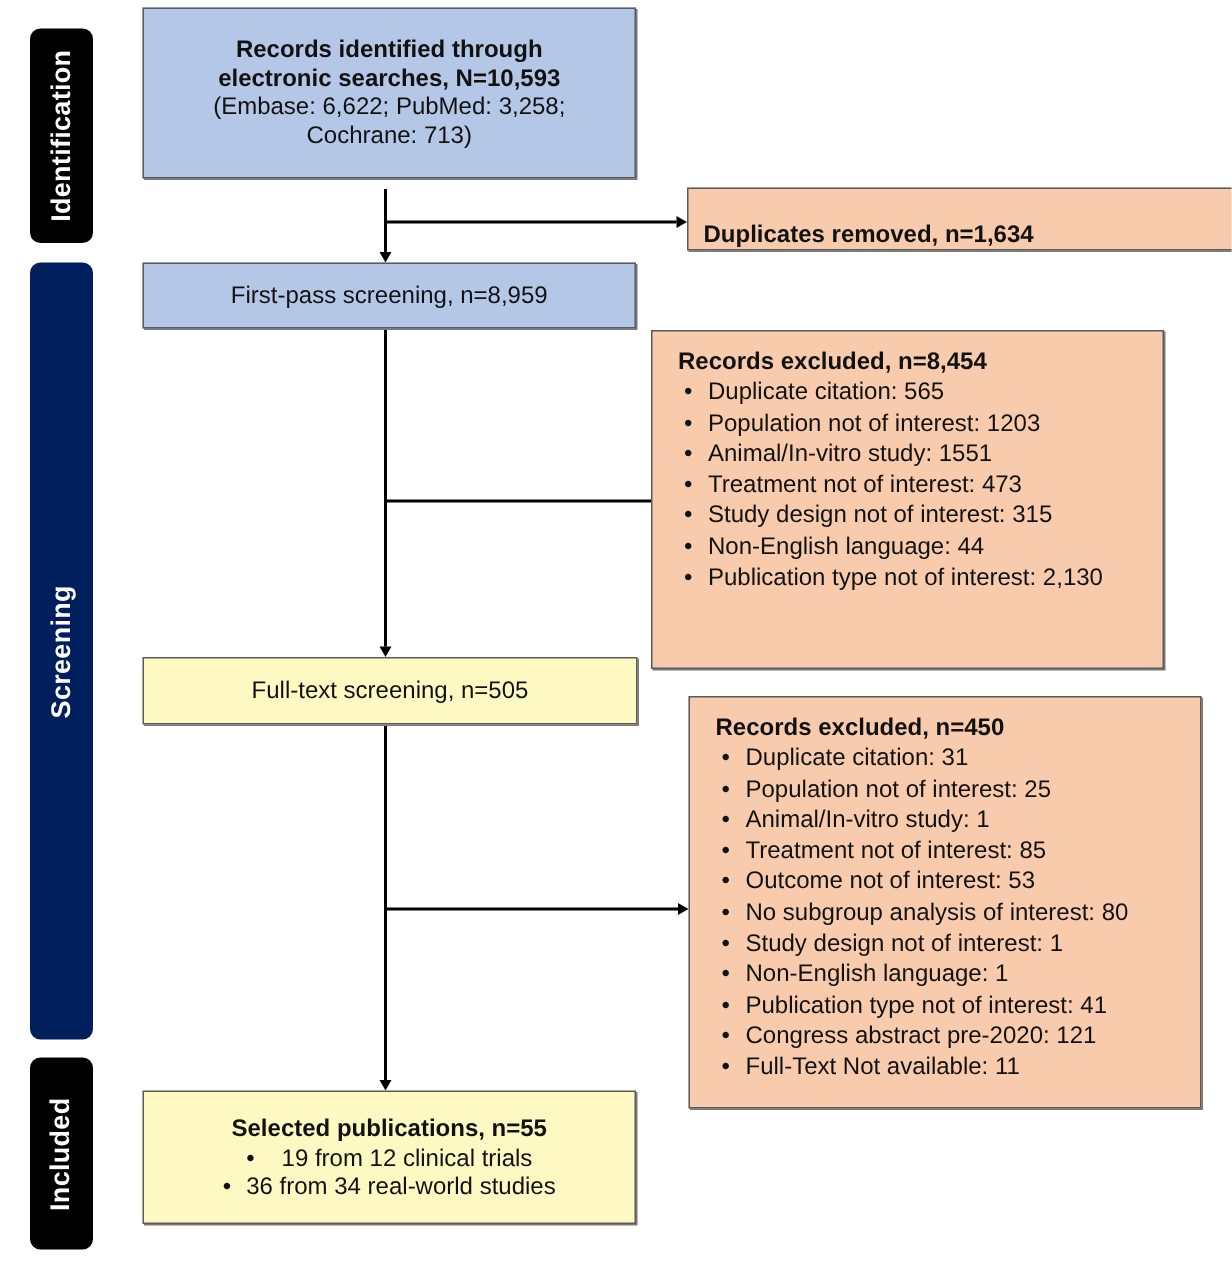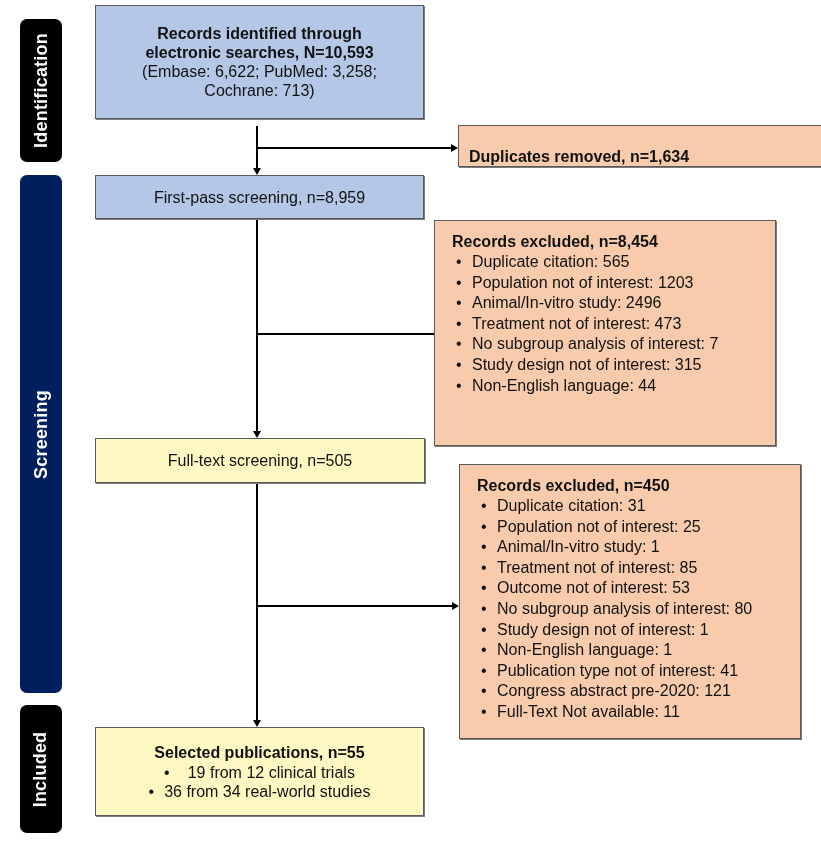--- a/index.html
+++ b/index.html
@@ -75,25 +75,25 @@
 
 <div class="box blue center" style="left:95px;top:175px;width:329px;height:44px;">
   <div class="t16">First-pass screening, n=8,959</div>
 </div>
 
 <div class="box peach" style="left:434px;top:220px;width:342px;height:226px;padding:10px 0 0 17px;">
   <div class="bold t16" style="line-height:21px;">Records excluded, n=8,454</div>
   <ul class="list">
     <li>Duplicate citation: 565</li>
     <li>Population not of interest: 1203</li>
-    <li>Animal/In-vitro study: 2496</li>
+    <li>Animal/In-vitro study: 1551</li>
     <li>Treatment not of interest: 473</li>
-    <li>No subgroup analysis of interest: 7</li>
     <li>Study design not of interest: 315</li>
     <li>Non-English language: 44</li>
+    <li>Publication type not of interest: 2,130</li>
   </ul>
 </div>
 
 <div class="box green center" style="left:95px;top:438px;width:330px;height:45px;">
   <div class="t16">Full-text screening, n=505</div>
 </div>
 
 <div class="box peach" style="left:459px;top:464px;width:342px;height:275px;padding:10px 0 0 17px;">
   <div class="bold t16" style="line-height:21px;">Records excluded, n=450</div>
   <ul class="list">

